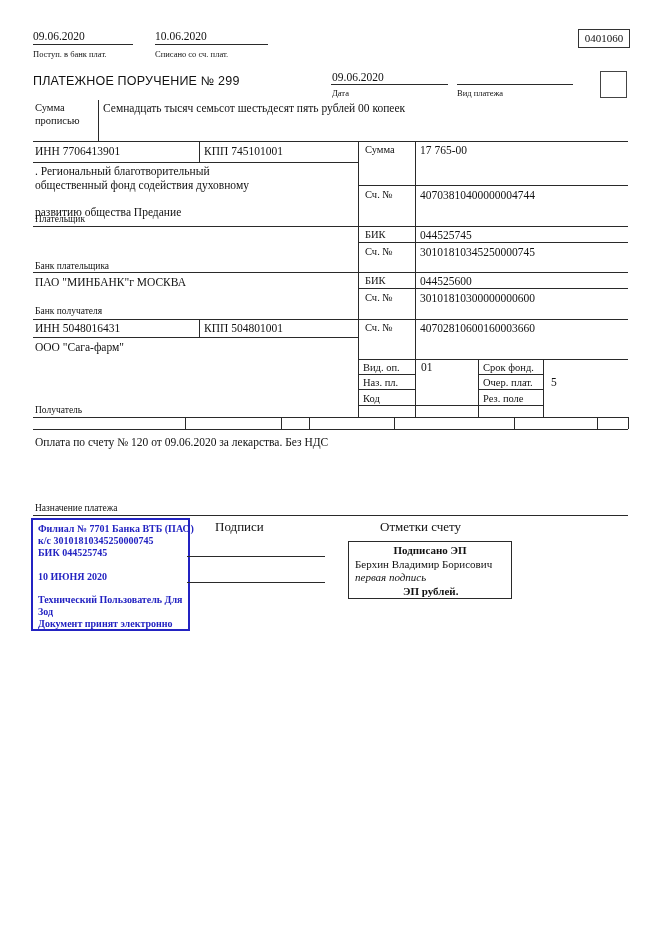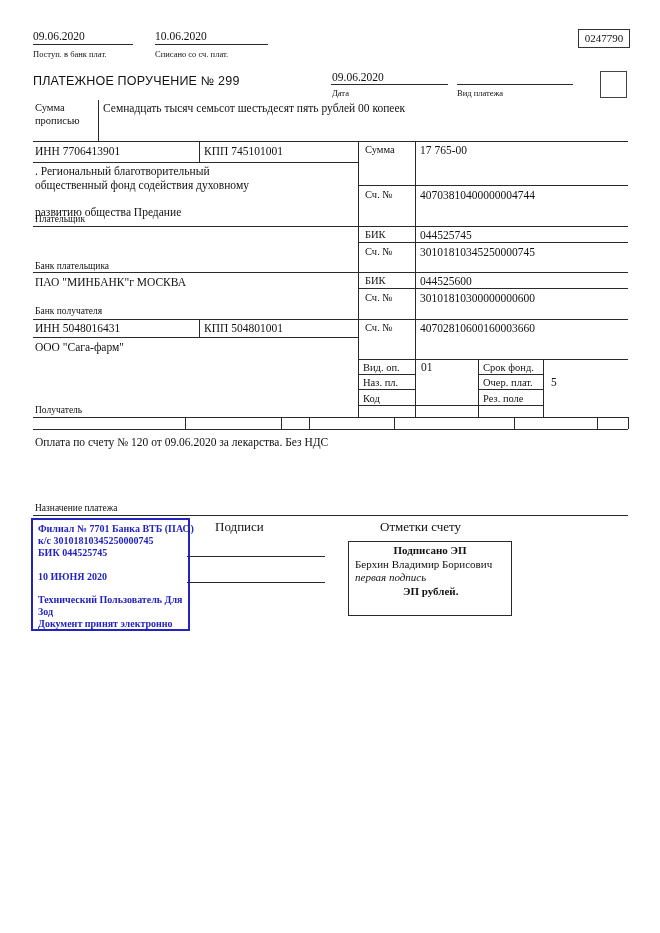--- a/index.html
+++ b/index.html
@@ -27,41 +27,41 @@
     border:1.6px solid #444; background:#fff;
   }
   .section-head { position:absolute; font-size:13px; white-space:nowrap; }
   .stamp {
     position:absolute; left:31px; top:518px; width:159px; height:113px;
     border:2px solid #2323c2; color:#2323c2; font-weight:bold;
     font-size:10px; line-height:11.9px; padding:3px 5px;
   }
   .stamp div { min-height:11.9px; white-space:nowrap; }
   .ep {
-    position:absolute; left:348px; top:541px; width:164px; height:75px;
+    position:absolute; left:348px; top:541px; width:164px; height:58px;
     border:1.6px solid #2a2a2a; font-size:11px; line-height:13.5px; padding:2px 6px;
   }
   .ep .c  { text-align:center; font-weight:bold; }
   .ep .i  { font-style:italic; }
   .ep .v  { font-weight:bold; padding-left:48px; }
 </style>
 </head>
 <body>
 
 <div class="page">
 
   <div class="t" style="left:33px;top:30px">09.06.2020</div>
   <div class="hl" style="left:33px;top:44px;width:100px"></div>
   <div class="lbl" style="left:33px;top:49px">Поступ. в банк плат.</div>
 
   <div class="t" style="left:155px;top:30px">10.06.2020</div>
   <div class="hl" style="left:155px;top:44px;width:113px"></div>
   <div class="lbl" style="left:155px;top:49px">Списано со сч. плат.</div>
 
-  <div class="codebox">0247790</div>
+  <div class="codebox">0401060</div>
 
   <div class="title" style="left:33px;top:74px">ПЛАТЕЖНОЕ ПОРУЧЕНИЕ № 299</div>
 
   <div class="t" style="left:332px;top:71px">09.06.2020</div>
   <div class="hl" style="left:331px;top:84px;width:117px"></div>
   <div class="lbl" style="left:332px;top:88px">Дата</div>
 
   <div class="hl" style="left:457px;top:84px;width:116px"></div>
   <div class="lbl" style="left:457px;top:88px">Вид платежа</div>
   <div class="checkbox"></div>

